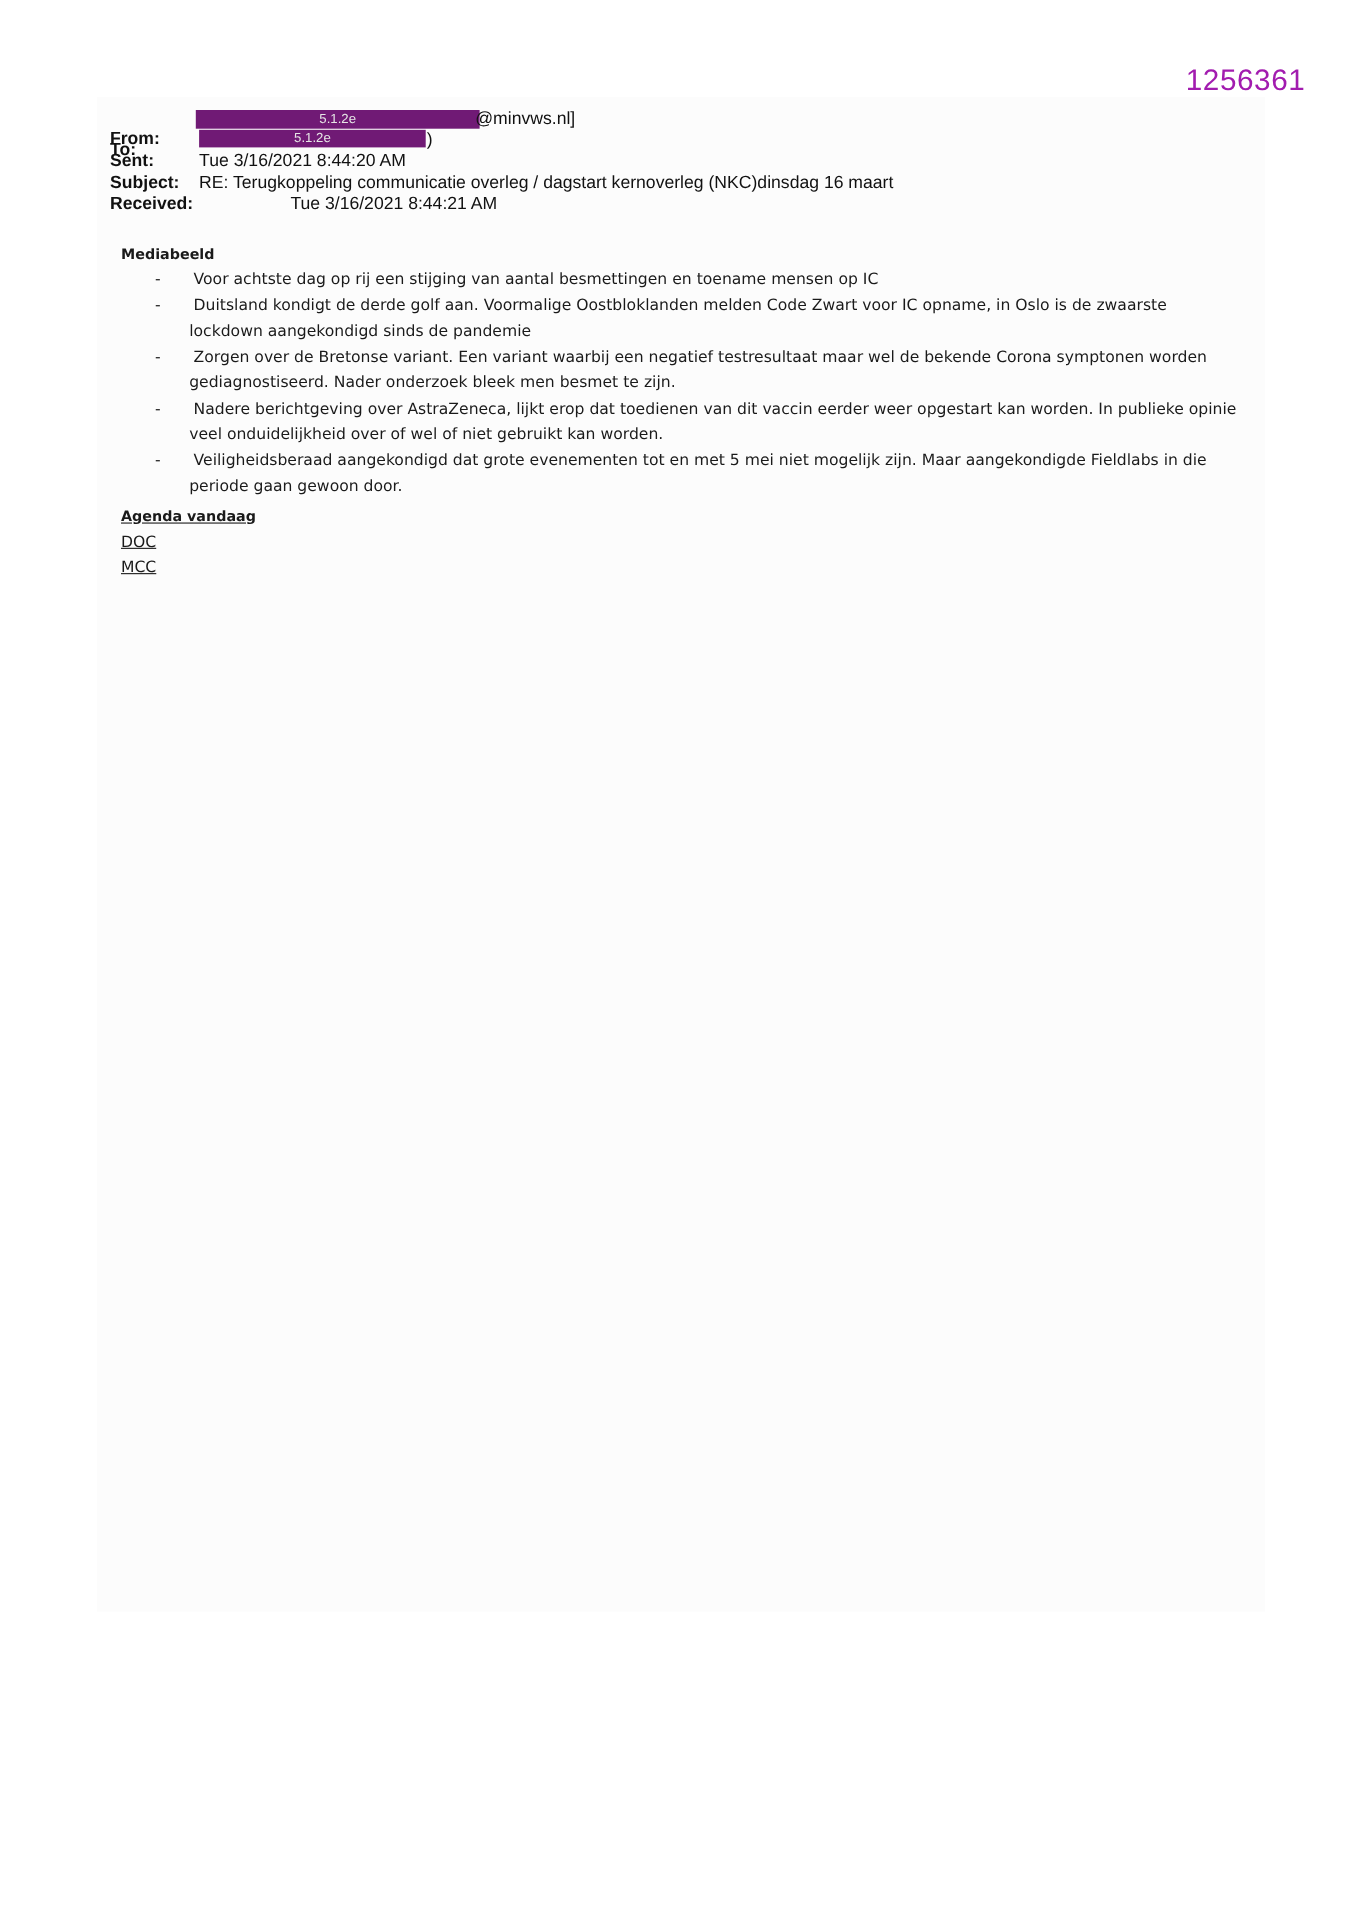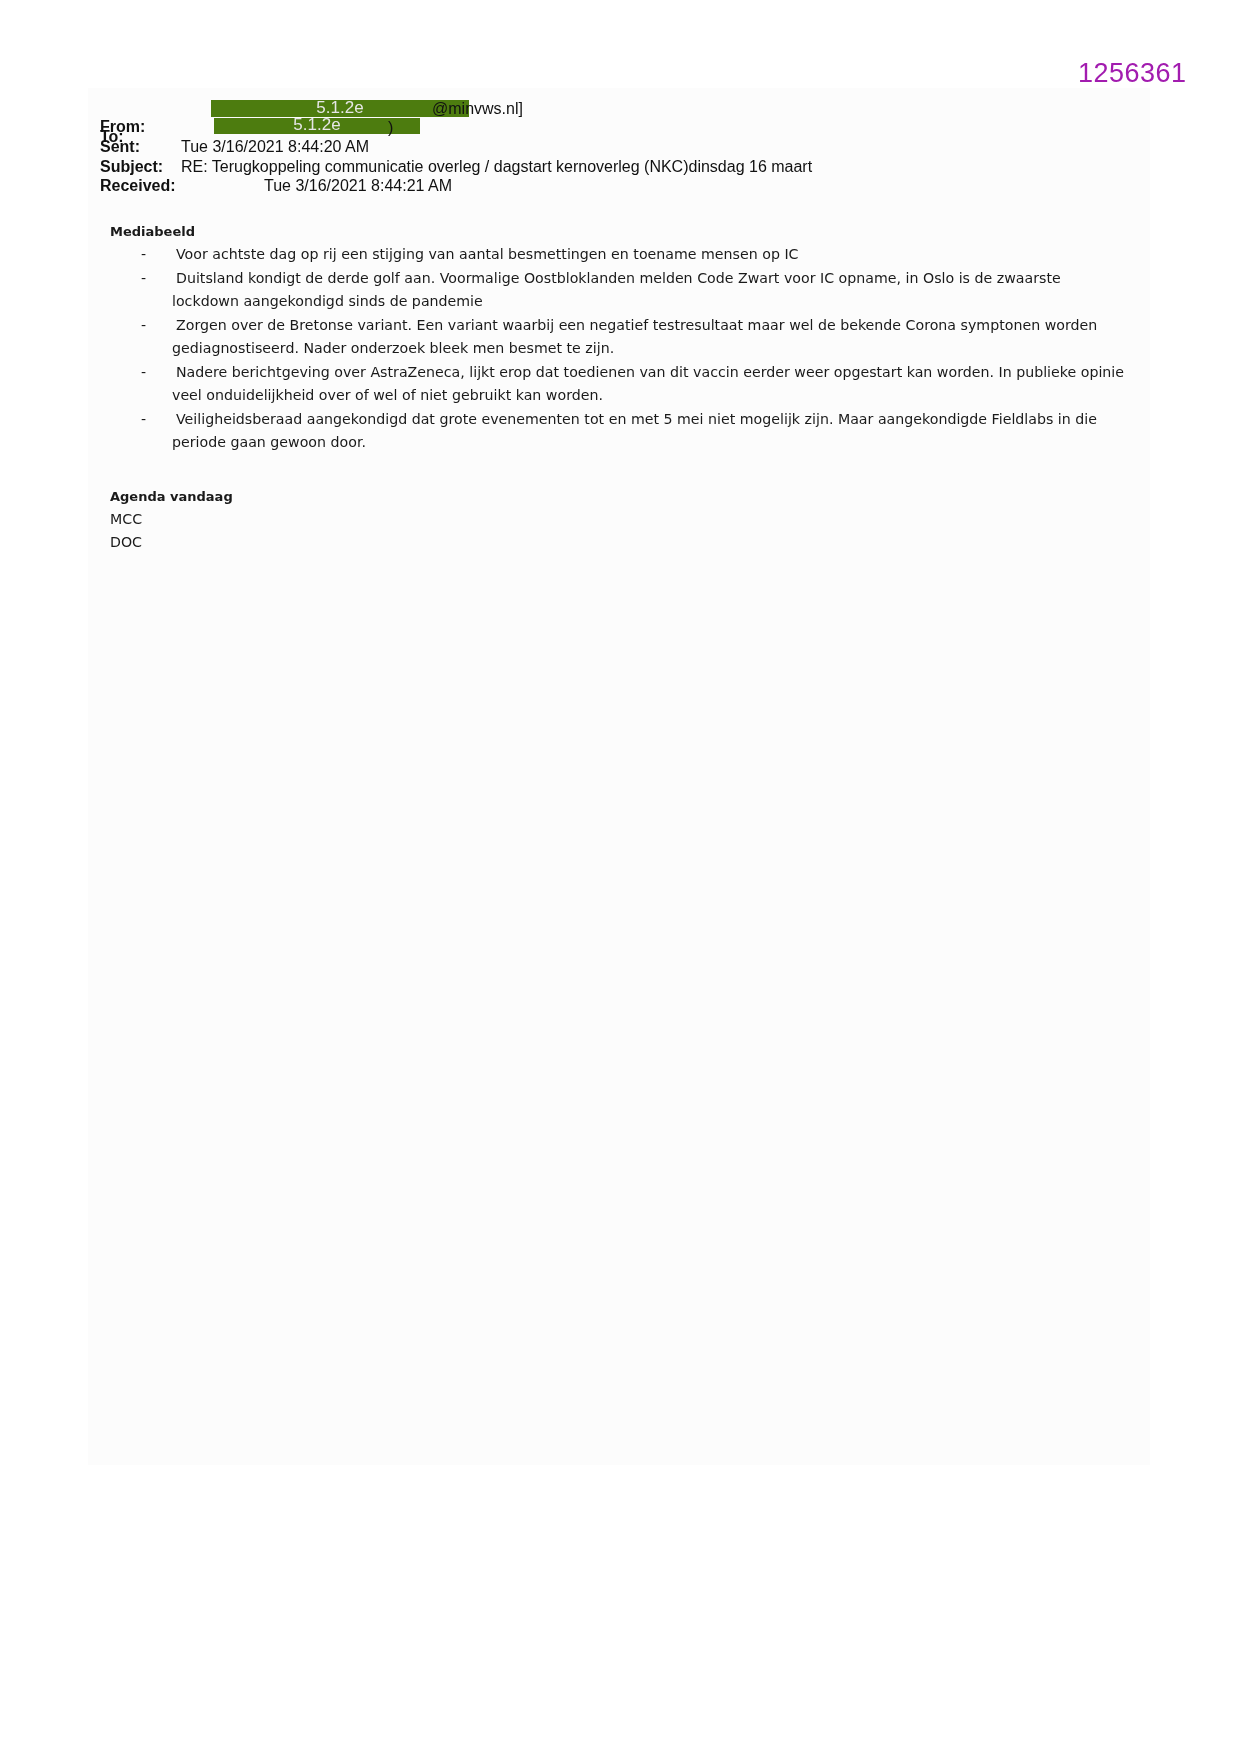--- a/index.html
+++ b/index.html
@@ -14,34 +14,34 @@
   }
   .doc-number {
     position: absolute; left: 1078px; top: 58px;
     font-family: "Liberation Sans", sans-serif; font-size: 27px; color: #a21caf;
     letter-spacing: 0.5px;
   }
   .hdr-row { position: absolute; left: 100px; font-size: 16px; line-height: 18px; white-space: nowrap; }
   .hdr-label { font-weight: bold; display: inline-block; }
   .hdr-value { position: absolute; white-space: nowrap; }
   .redact {
-    position: absolute; background: #4d7c0f; color: #e6e6e6;
-    font-size: 17px; line-height: 16px; text-align: center; margin-left: 33px;
+    position: absolute; background: #701a75; color: #e6e6e6;
+    font-size: 12px; line-height: 16px; text-align: center;
   }
   .body-text {
     position: absolute; left: 110px; top: 220px; width: 1020px;
     font-family: "DejaVu Sans", sans-serif; font-size: 14.2px; color: #1a1a1a;
   }
   .section-title { font-weight: bold; font-size: 13px; margin: 0; line-height: 23px; }
   .bullets { list-style: none; margin: 0; padding: 0; }
   .bullets li { position: relative; padding-left: 62px; line-height: 23.5px; }
   .bullets li .dash { position: absolute; left: 31px; top: 0; }
   .bullets li .txt { display: block; text-indent: 4px; }
   .plain-line { line-height: 23px; margin: 0; }
-  .agenda { margin-top: 30px; }
+  .agenda { margin-top: 4px; text-decoration: underline; }
 </style>
 </head>
 <body>
 
 <div class="scan-area"></div>
 
 <div class="doc-number">1256361</div>
 
 <div>
   <div class="hdr-row" style="top:100px;margin-top:28px;">
@@ -92,16 +92,16 @@
       <span class="txt">Nadere berichtgeving over AstraZeneca, lijkt erop dat toedienen van dit vaccin eerder weer opgestart kan worden. In publieke opinie veel onduidelijkheid over of wel of niet gebruikt kan worden.</span>
     </li>
     <li>
       <span class="dash">-</span>
       <span class="txt">Veiligheidsberaad aangekondigd dat grote evenementen tot en met 5 mei niet mogelijk zijn. Maar aangekondigde Fieldlabs in die periode gaan gewoon  door.</span>
     </li>
   </ul>
 
   <div class="agenda">
     <p class="section-title">Agenda vandaag</p>
+    <p class="plain-line">DOC</p>
     <p class="plain-line">MCC</p>
-    <p class="plain-line">DOC</p>
   </div>
 </div>
 
 </body></html>

